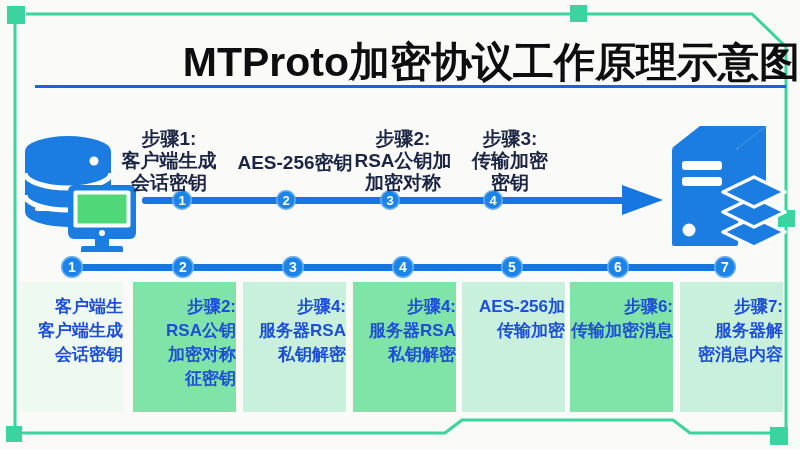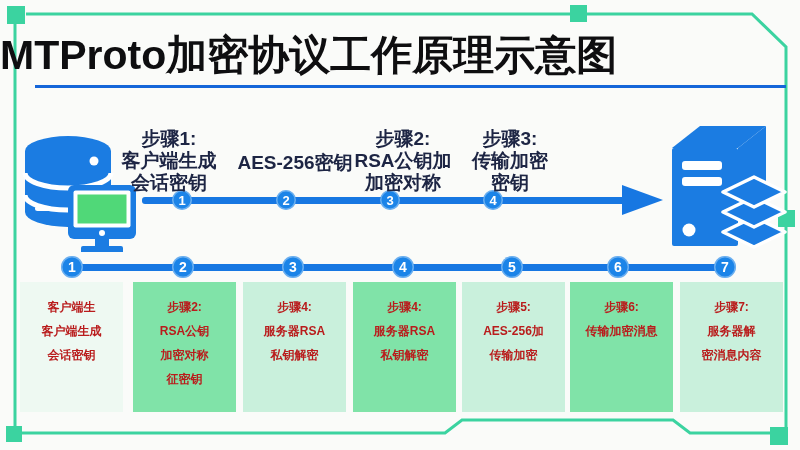--- a/index.html
+++ b/index.html
@@ -1,20 +1,20 @@
 <!DOCTYPE html>
 <html><head>
 <meta charset="utf-8">
 <style>
   html,body{margin:0;padding:0;}
   body{font-family:"Liberation Sans","DejaVu Sans",sans-serif;background:#e8e8e8;}
   #canvas{position:relative;width:800px;height:450px;background:#fafbf9;overflow:hidden;}
   .frame-svg{position:absolute;left:0;top:0;width:800px;height:450px;}
 
-  .title{position:absolute;left:0;top:28px;width:800px;text-align:left;
+  .title{position:absolute;left:0;top:35px;width:800px;text-align:right;
          font-size:41px;font-weight:bold;color:#0e0e10;letter-spacing:0px;}
   .underline{position:absolute;left:35px;top:85px;width:751px;height:3px;background:#1566d9;}
 
   .icon-svg{position:absolute;}
   #client-icon{left:22px;top:128px;}
   #server-icon{left:662px;top:114px;}
 
   .arrow-line{position:absolute;left:142px;top:197px;width:483px;height:7px;
               background:#1777e2;border-radius:3px;}
   .arrow-head{position:absolute;left:622px;top:185px;width:0;height:0;
@@ -30,22 +30,22 @@
   .t-label.single{bottom:276px;width:170px;}
 
   .b-line{position:absolute;left:72px;top:264px;width:653px;height:7px;
           background:#1777e2;border-radius:3px;}
   .b-circle{position:absolute;top:256px;width:22px;height:22px;border-radius:50%;
             background:#1b84e8;color:#fff;font-size:14px;font-weight:bold;
             display:flex;align-items:center;justify-content:center;
             box-shadow:inset 0 0 0 1.5px rgba(255,255,255,.35);}
 
   .box{position:absolute;top:282px;width:103px;height:130px;box-sizing:border-box;
-       padding-top:13px;text-align:center;font-size:12px;font-weight:bold;
-       color:#b91c1c;line-height:24px;}
+       padding-top:13px;text-align:right;font-size:17px;font-weight:bold;
+       color:#1d4ed8;line-height:24px;}
   .box.pale{background:#eef9f2;}
   .box.light{background:#c9f0dc;}
   .box.medium{background:#80e3a8;}
 </style>
 </head>
 <body>
 
 <div id="canvas">
 
   <svg class="frame-svg" viewBox="0 0 800 450">
@@ -153,21 +153,20 @@
         <div class="">步骤4:</div>
         <div class="">服务器RSA</div>
         <div class="">私钥解密</div>
       </div>
       <div class="box medium" style="left: 353px;">
         <div class="">步骤4:</div>
         <div class="">服务器RSA</div>
         <div class="">私钥解密</div>
       </div>
       <div class="box light" style="left: 462px;">
-        <div class="">步骤5:</div>
         <div class="">AES-256加</div>
         <div class="">传输加密</div>
       </div>
       <div class="box medium" style="left: 570px;">
         <div class="">步骤6:</div>
         <div class="">传输加密消息</div>
       </div>
       <div class="box light" style="left: 680px;">
         <div class="">步骤7:</div>
         <div class="">服务器解</div>

